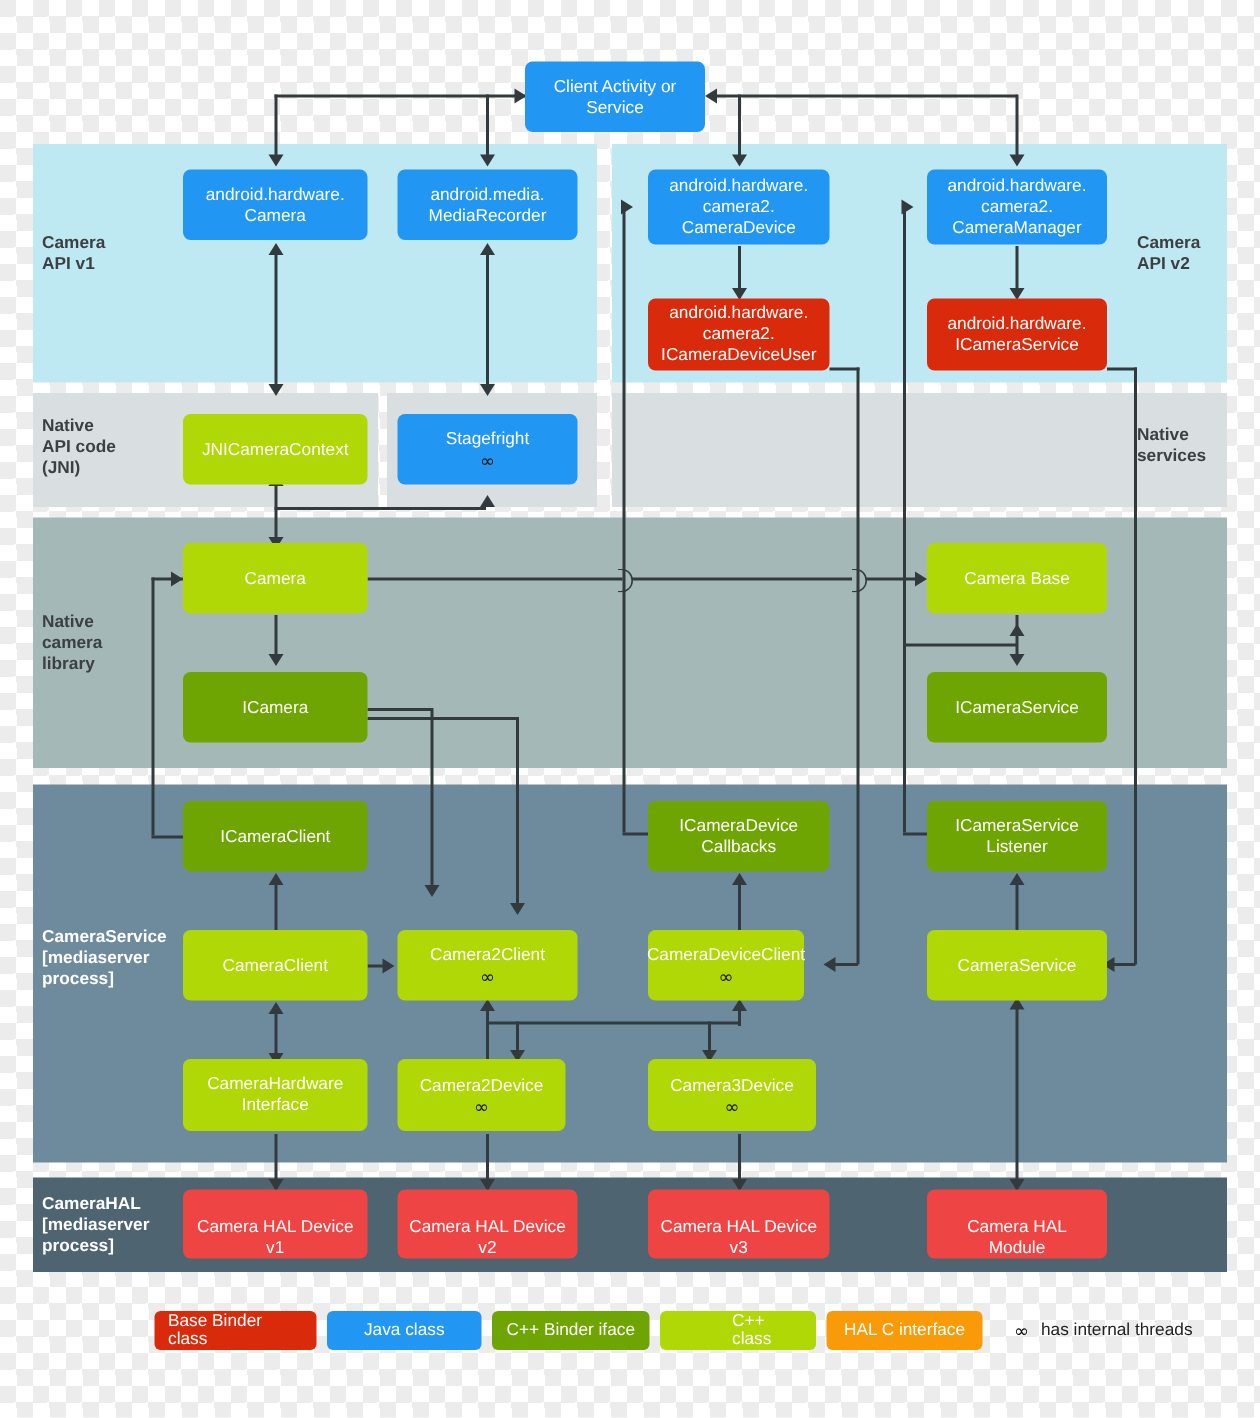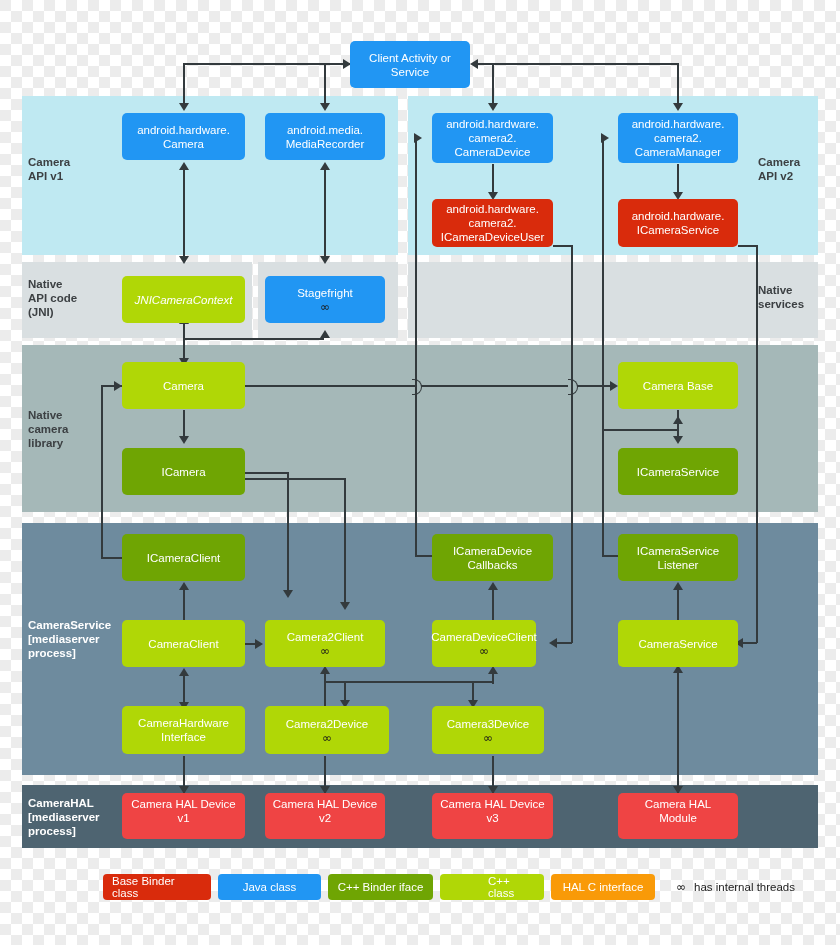--- a/index.html
+++ b/index.html
@@ -21,21 +21,21 @@
   }
   .band-label.light{color:#ffffff;}
 
   
   .node{
     position:absolute;border-radius:5px;
     display:flex;flex-direction:column;
     align-items:center;justify-content:center;
     color:#ffffff;font-size:11.5px;line-height:14px;
     text-align:center;white-space:pre-line;
-    box-sizing:border-box;padding:14px 4px;
+    box-sizing:border-box;padding:0 4px;
   }
   .node .inf{
     font-size:12px;line-height:12px;color:#1a1a1a;margin-top:1px;
     font-family:"DejaVu Sans",sans-serif;
   }
   .java        {background:#2196f3;}
   .javabinder  {background:#d92b0c;}
   .cpp         {background:#b0d706;}
   .cppbinder   {background:#6fa503;}
   .hal         {background:#ef4444;justify-content:flex-end;}
@@ -257,21 +257,21 @@
     <span>android.hardware.
 camera2.
 ICameraDeviceUser</span>
   </div>
 
   <div class="node javabinder" style="left:618px;top:199px;width:120px;height:48px;">
     <span>android.hardware.
 ICameraService</span>
   </div>
 
-  <div class="node cpp" style="left:122px;top:276px;width:123px;height:47px;font-style:italic;">
+  <div class="node cpp" style="left:122px;top:276px;width:123px;height:47px;">
     <span>JNICameraContext</span>
   </div>
 
   <div class="node java" style="left:265px;top:276px;width:120px;height:47px;">
     <span>Stagefright</span>
     <span class="inf">∞</span>
   </div>
 
   <div class="node cpp" style="left:122px;top:362px;width:123px;height:47px;">
     <span>Camera</span>
@@ -319,21 +319,21 @@
 
   <div class="node cpp" style="left:618px;top:620px;width:120px;height:47px;">
     <span>CameraService</span>
   </div>
 
   <div class="node cpp" style="left:122px;top:706px;width:123px;height:48px;">
     <span>CameraHardware
 Interface</span>
   </div>
 
-  <div class="node cpp" style="left:265px;top:706px;width:124px;height:48px;">
+  <div class="node cpp" style="left:265px;top:706px;width:112px;height:48px;">
     <span>Camera2Device</span>
     <span class="inf">∞</span>
   </div>
 
   <div class="node cpp" style="left:432px;top:706px;width:112px;height:48px;">
     <span>Camera3Device</span>
     <span class="inf">∞</span>
   </div>
 
   <div class="node hal" style="left:122px;top:793px;width:123px;height:46px;">

